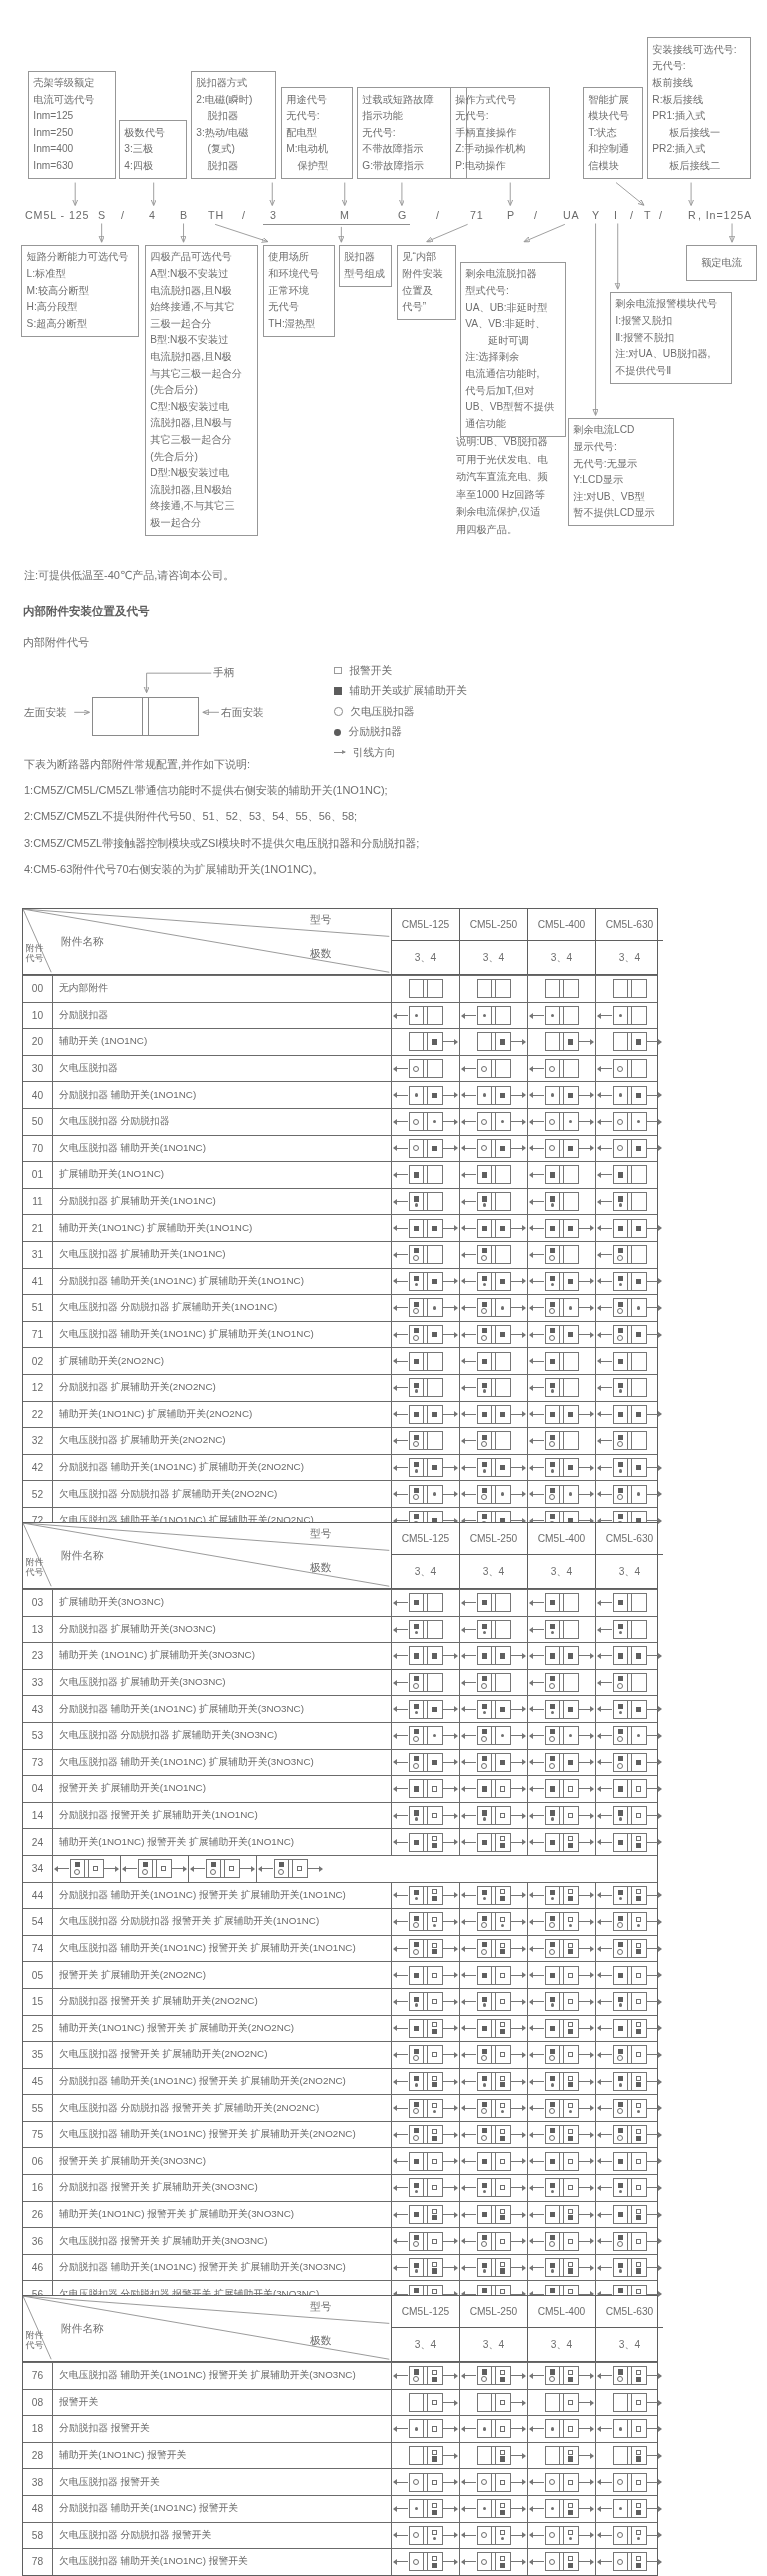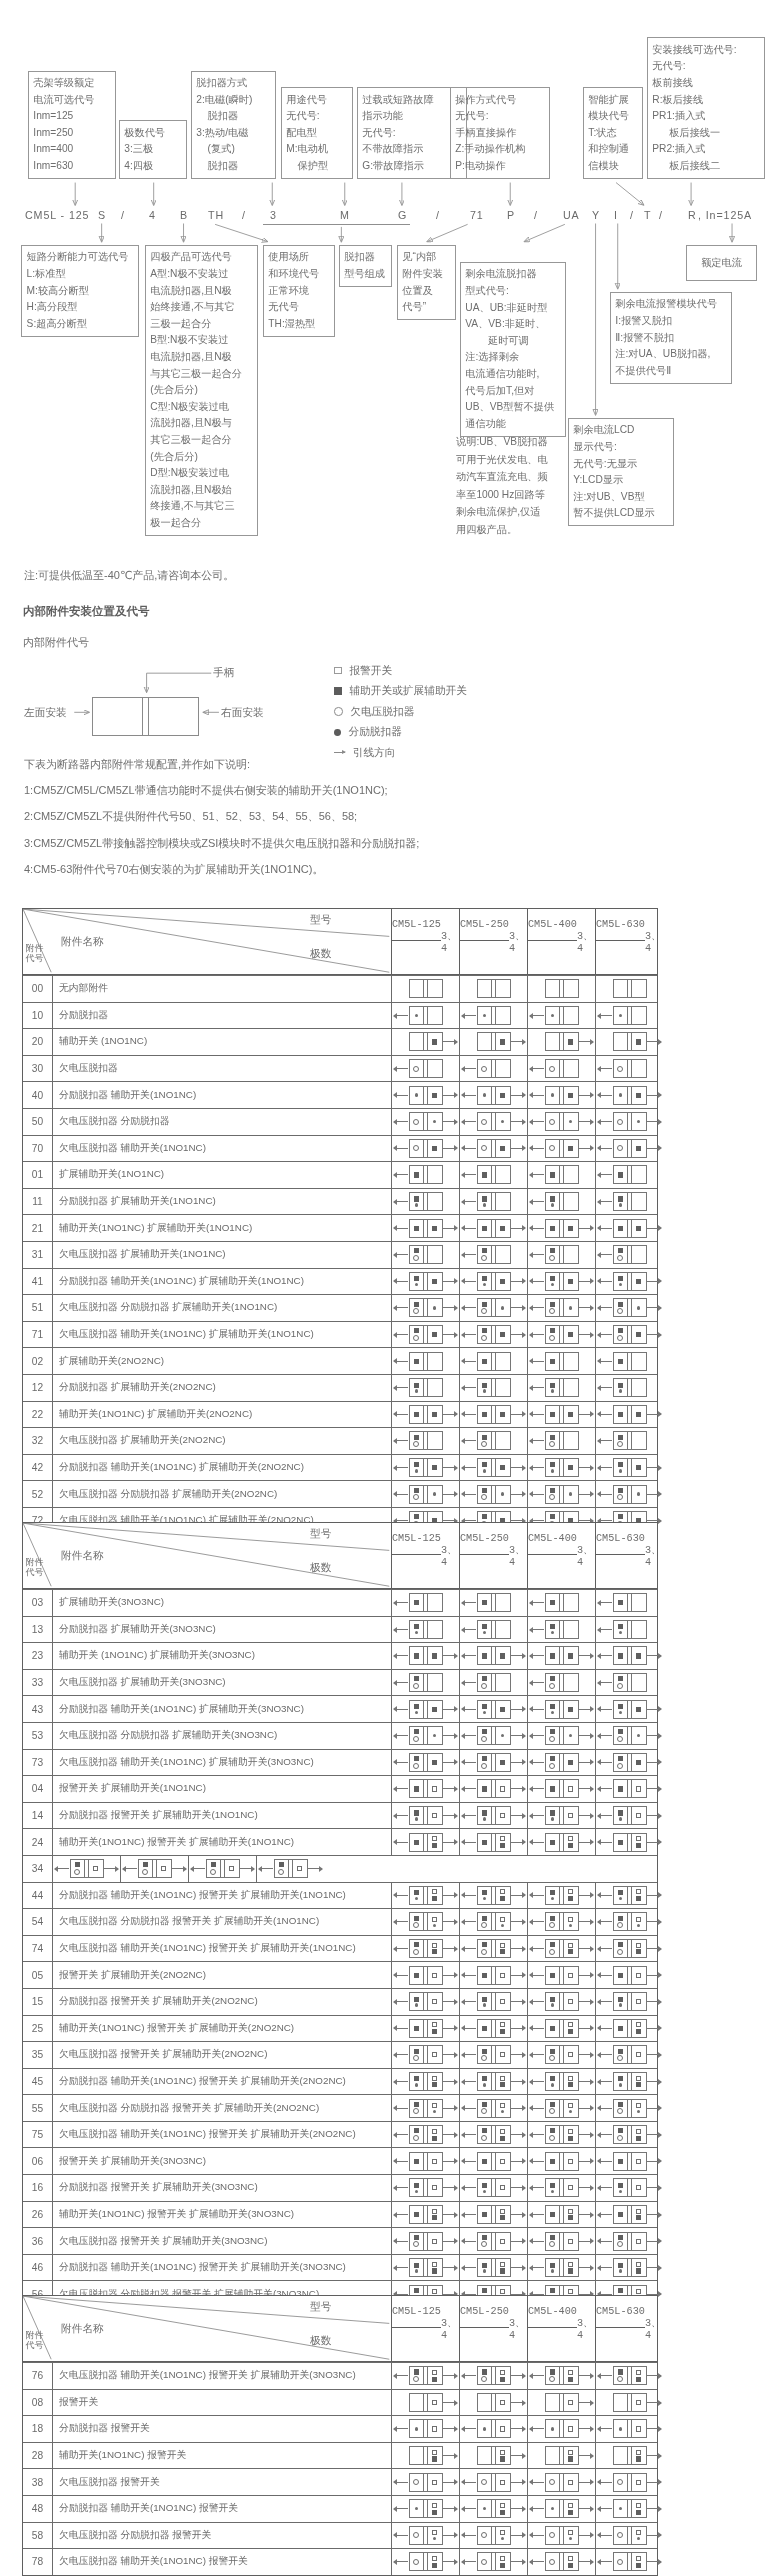--- a/index.html
+++ b/index.html
@@ -45,21 +45,21 @@
   .notes div{margin-bottom:10.2px;line-height:16px;}
   
   .table{position:absolute;left:22px;width:634px;border:0.9px solid #5f5f5f;box-sizing:content-box;
          font-size:10.2px;background:#fff;}
   .thead{display:flex;height:65px;border-bottom:0.9px solid #5f5f5f;}
   .th-diag{position:relative;width:368px;flex:none;}
   .th-diag svg{position:absolute;left:0;top:0;}
   .th-diag line{stroke:#8a8a8a;stroke-width:1;}
   .th-lbl{position:absolute;font-size:10.7px;color:#6e6e6e;}
   .th-code{font-size:9px;line-height:10.2px;}
-  .th-model{width:67px;flex:none;border-left:0.9px solid #5f5f5f;display:flex;flex-direction:row;font-family:Liberation Mono, monospace;}
+  .th-model{width:67px;flex:none;border-left:0.9px solid #5f5f5f;display:flex;flex-direction:column;}
   .th-m-name{height:32px;border-bottom:0.9px solid #5f5f5f;display:flex;align-items:center;
              justify-content:center;font-size:10.2px;box-sizing:border-box;}
   .th-m-poles{flex:1;display:flex;align-items:center;justify-content:center;font-size:10.2px;}
   .trow{display:flex;height:25.6px;border-top:0.9px solid #6b6b6b;}
   .trow:first-of-type{border-top:none;}
   .td-code{width:29px;flex:none;display:flex;align-items:center;justify-content:center;
            font-size:10.2px;color:#6a6a6a;}
   .td-name{width:339px;flex:none;border-left:0.9px solid #6b6b6b;display:flex;align-items:center;
            padding-left:6px;box-sizing:border-box;font-size:9.8px;color:#6a6a6a;
            white-space:nowrap;overflow:hidden;}
@@ -141,21 +141,21 @@
     <div class="fbox" style="left:450px;bottom:384px;width:100px">操作方式代号
 无代号:
 手柄直接操作
 Z:手动操作机构
 P:电动操作</div>
     <div class="fbox" style="left:583px;bottom:384px;width:60px">智能扩展
 模块代号
 T:状态
 和控制通
 信模块</div>
-    <div class="fbox" style="left:647px;bottom:384px;width:118px">安装接线可选代号:
+    <div class="fbox" style="left:647px;bottom:384px;width:104px">安装接线可选代号:
 无代号:
 板前接线
 R:板后接线
 PR1:插入式
       板后接线一
 PR2:插入式
       板后接线二</div>
 
     <div id="codeline">
         <span class="code-seg" style="left: 25px;">CM5L - 125</span>

